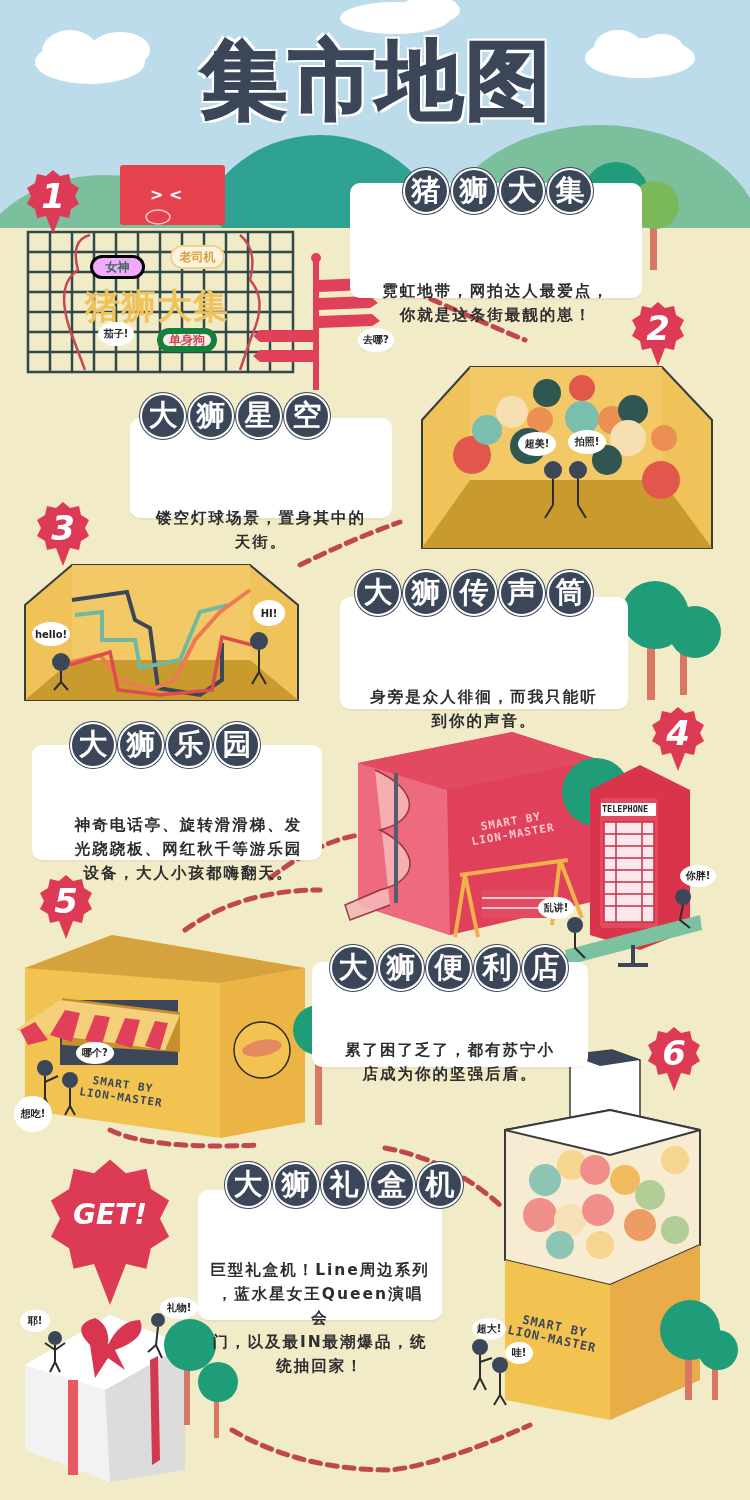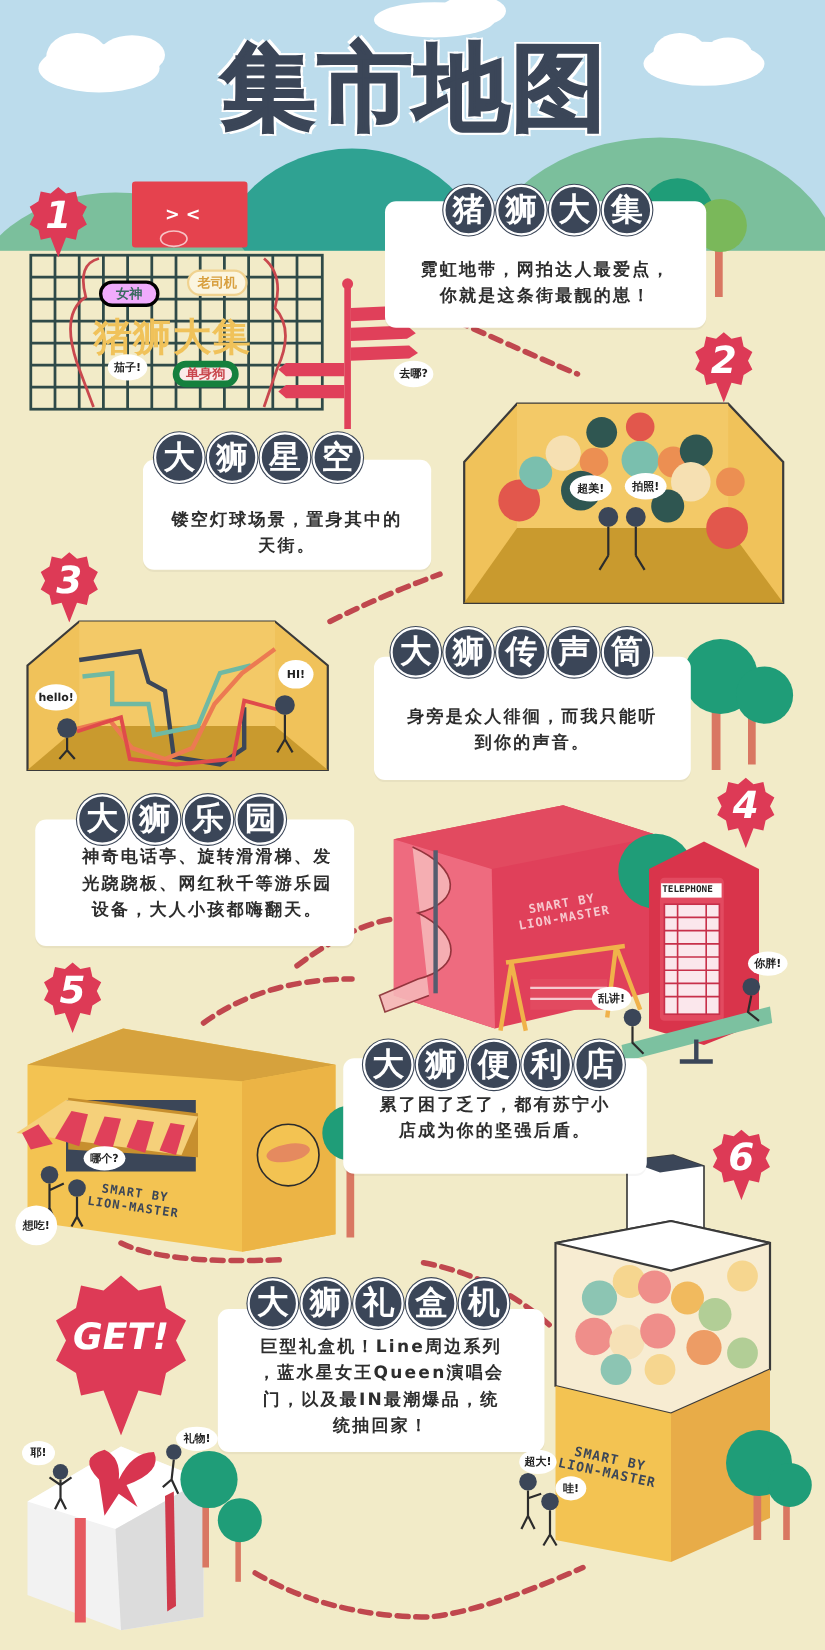--- a/index.html
+++ b/index.html
@@ -5,21 +5,21 @@
   * { box-sizing: border-box; margin: 0; padding: 0; }
   html, body { width: 750px; height: 1500px; overflow: hidden; }
   body { background: #f2ebc8; font-family: "DejaVu Sans", sans-serif; position: relative; }
   .abs { position: absolute; }
   #canvas { position: absolute; left: 0; top: 0; width: 750px; height: 1500px; }
   
   .main-title { position: absolute; left: 165px; top: 30px; width: 420px; height: 100px; display: flex; gap: 4px; justify-content: center; align-items: center; }
   .main-title span { font-family: "DejaVu Sans", sans-serif; font-weight: 900; font-size: 86px; color: #3b4658; line-height: 1; -webkit-text-stroke: 2px #3b4658; text-shadow: 0 0 0 #fff, 3px 3px 0 #ffffff, -3px -3px 0 #ffffff, 3px -3px 0 #ffffff, -3px 3px 0 #ffffff; letter-spacing: -2px; }
   
   .callout { position: absolute; background: #ffffff; border-radius: 10px; box-shadow: 0 2px 0 rgba(0,0,0,0.04); }
-  .callout .desc { position: absolute; left: 0; right: 0; text-align: center; font-weight: bold; color: #2d2d2d; font-size: 15.5px; line-height: 24px; letter-spacing: 2px; padding: 0 12px; }
+  .callout .desc { position: absolute; left: 0; right: 0; text-align: center; font-weight: bold; color: #2d2d2d; font-size: 15.5px; line-height: 24px; letter-spacing: 2px; padding: 0 12px; margin-top: 46px; }
   .bubble-title { position: absolute; display: flex; gap: 2px; }
   .bubble-title span { width: 46px; height: 46px; border-radius: 50%; background: #3b4658; color: #fff; font-weight: 900; font-size: 29px; display: flex; align-items: center; justify-content: center; border: 2px solid #fff; box-shadow: 0 0 0 1px #3b4658; }
   
   .badge { position: absolute; width: 56px; height: 66px; }
   .badge-text { position: absolute; left: 0; top: 6px; width: 56px; text-align: center; color: #fff; font-weight: 900; font-style: italic; font-size: 34px; line-height: 44px; }
   .speech { position: absolute; background: #fff; border-radius: 50%; font-size: 10px; font-weight: bold; color: #222; display: flex; align-items: center; justify-content: center; }
   .tag-pill { position: absolute; border-radius: 14px; font-weight: bold; font-size: 12px; display: flex; align-items: center; justify-content: center; }
   .smart { position: absolute; font-family: "DejaVu Sans Mono", monospace; font-weight: bold; font-size: 11px; line-height: 13px; letter-spacing: 1px; }
 </style>
 </head>
@@ -293,21 +293,21 @@
 <div class="badge" style="left:646px; top:1025px;">
   <svg width="56" height="66" viewBox="0 0 56 66">
       <path d="M28 2 L35 8 L44 6 L46 15 L54 20 L50 28 L54 36 L46 41 L44 50 L35 48 L28 66 L21 48 L12 50 L10 41 L2 36 L6 28 L2 20 L10 15 L12 6 L21 8 Z" fill="#dd3a56"></path>
     </svg>
   <div class="badge-text">6</div>
 </div>
 <div class="badge" style="left:45px; top:1155px; width:130px; height:150px;">
   <svg width="130" height="150" viewBox="0 0 56 66">
       <path d="M28 2 L35 8 L44 6 L46 15 L54 20 L50 28 L54 36 L46 41 L44 50 L35 48 L28 66 L21 48 L12 50 L10 41 L2 36 L6 28 L2 20 L10 15 L12 6 L21 8 Z" fill="#dd3a56"></path>
     </svg>
-  <div class="badge-text" style="width:130px; top:38px; font-size:33px;">GET!</div>
+  <div class="badge-text" style="width:130px; top:38px; font-size:28px;">GET!</div>
 </div>
 
 <div class="callout" style="left:350px; top:183px; width:292px; height:115px;">
   <div class="desc" style="top:50px;">
     <div>霓虹地带，网拍达人最爱点，</div>
     <div>你就是这条街最靓的崽！</div>
   </div>
 </div>
 <div class="bubble-title" style="left:403px; top:168px;">
   <span>猪</span>
@@ -364,21 +364,21 @@
   </div>
 </div>
 <div class="bubble-title" style="left:330px; top:945px;">
   <span>大</span>
   <span>狮</span>
   <span>便</span>
   <span>利</span>
   <span>店</span>
 </div>
 
-<div class="callout" style="left:198px; top:1190px; width:297px; height:130px;padding-left:48px;">
+<div class="callout" style="left:198px; top:1190px; width:244px; height:130px;padding-left:48px;">
   <div class="desc" style="top:22px;">
     <div>巨型礼盒机！Line周边系列</div>
     <div>，蓝水星女王Queen演唱会</div>
     <div>门，以及最IN最潮爆品，统</div>
     <div>统抽回家！</div>
   </div>
 </div>
 <div class="bubble-title" style="left:225px; top:1162px;">
   <span>大</span>
   <span>狮</span>

